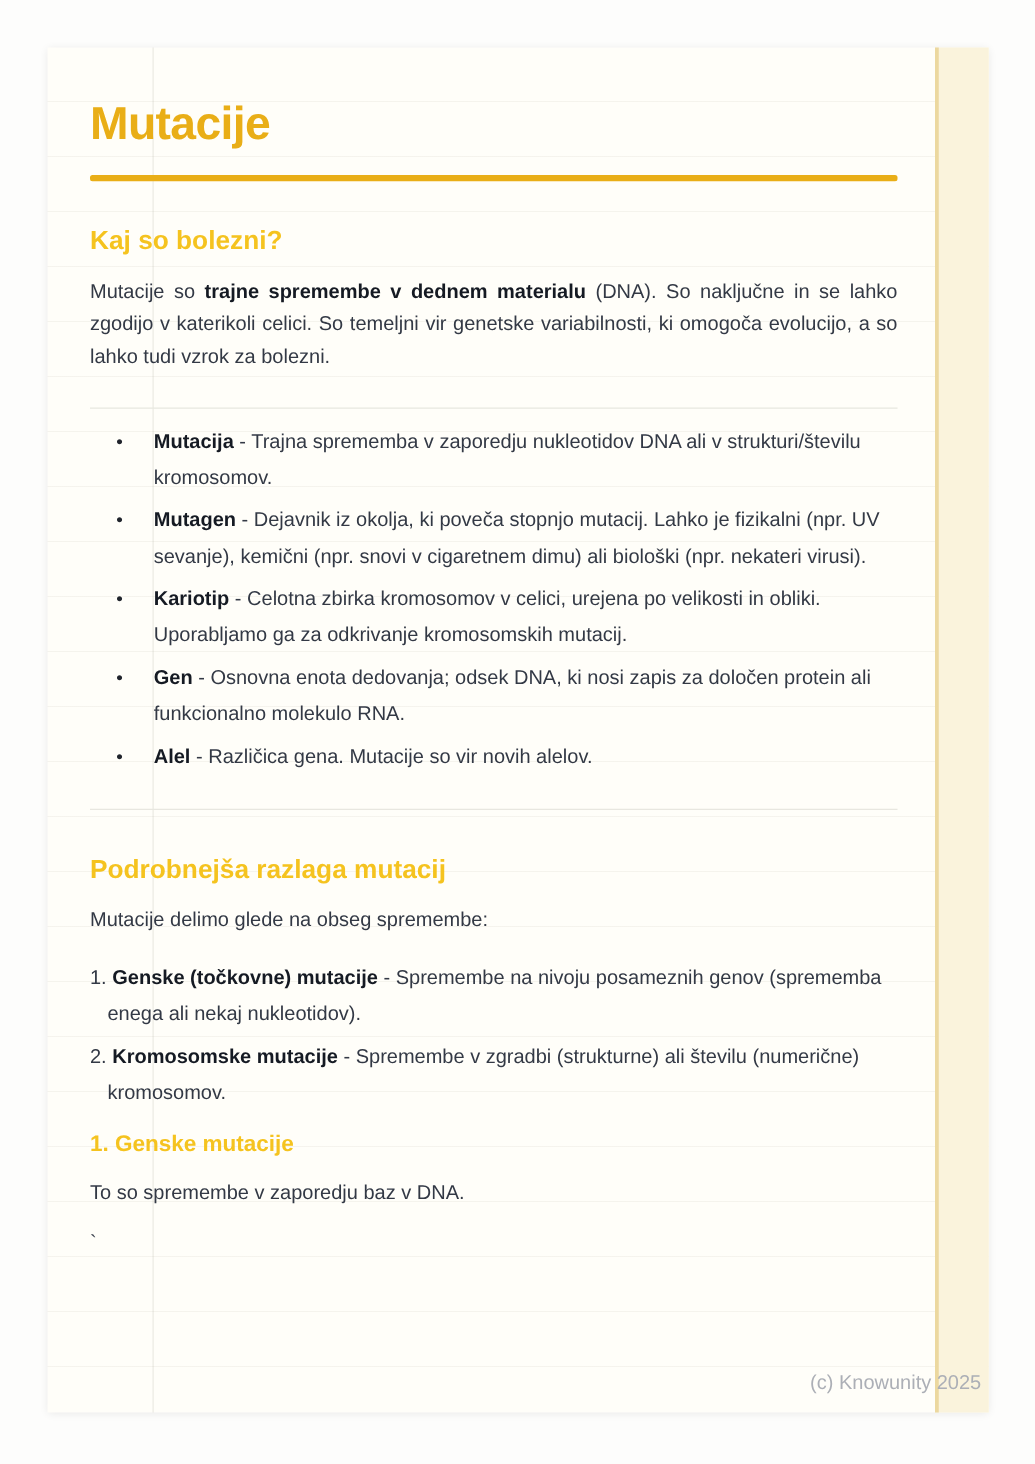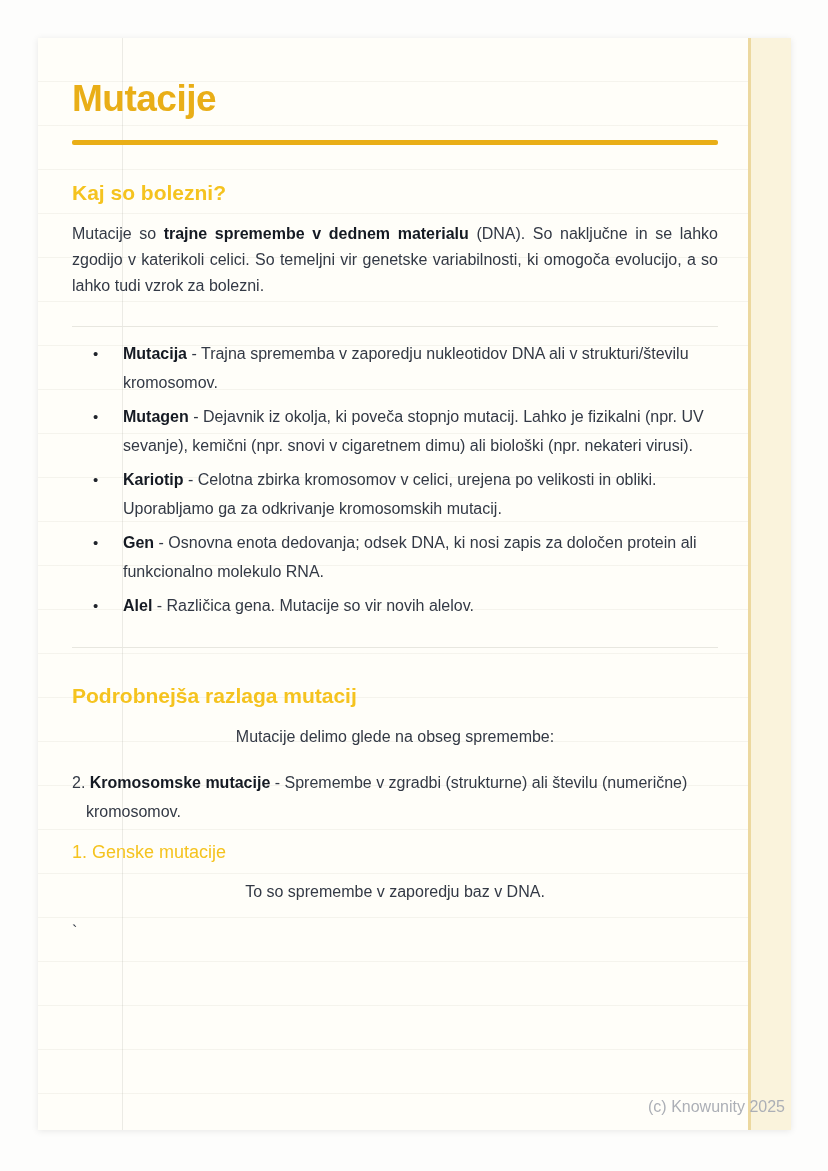--- a/index.html
+++ b/index.html
@@ -60,28 +60,27 @@
     margin-top: 35px;
     font-size: 21px;
     line-height: 1.2;
     font-weight: 700;
     color: #f5c31f;
   }
   h3.subsection-heading {
     margin-top: 15px;
     font-size: 18px;
     line-height: 1.25;
-    font-weight: 400;
+    font-weight: 700;
     color: #f5c31f;
   }
   p.body-text {
     margin-top: 16px;
     font-size: 16px;
     line-height: 26px;
-    text-align: center;
   }
   p.justified { text-align: justify; }
   strong { color: #151a23; font-weight: 700; }
   hr.soft-divider {
     margin-top: 27px;
     border: none;
     border-top: 1px solid #e8e7e0;
   }
   ul.term-list {
     margin-top: 12px;
@@ -144,20 +143,21 @@
       <li><span class="bullet-dot">•</span><strong>Gen</strong><span> - Osnovna enota dedovanja; odsek DNA, ki nosi zapis za določen protein ali funkcionalno molekulo RNA.</span></li>
       <li><span class="bullet-dot">•</span><strong>Alel</strong><span> - Različica gena. Mutacije so vir novih alelov.</span></li>
     </ul>
 
     <hr class="soft-divider">
 
     <h2 class="section-heading">Podrobnejša razlaga mutacij</h2>
     <p class="body-text">Mutacije delimo glede na obseg spremembe:</p>
 
     <ol class="numbered-list">
+      <li><span>1. </span><strong>Genske (točkovne) mutacije</strong><span> - Spremembe na nivoju posameznih genov (sprememba enega ali nekaj nukleotidov).</span></li>
       <li><span>2. </span><strong>Kromosomske mutacije</strong><span> - Spremembe v zgradbi (strukturne) ali številu (numerične) kromosomov.</span></li>
     </ol>
 
     <h3 class="subsection-heading">1. Genske mutacije</h3>
     <p class="body-text">To so spremembe v zaporedju baz v DNA.</p>
     <p class="stray">`</p>
 
   </div>
 
   <div class="footer-credit">(c) Knowunity 2025</div>

